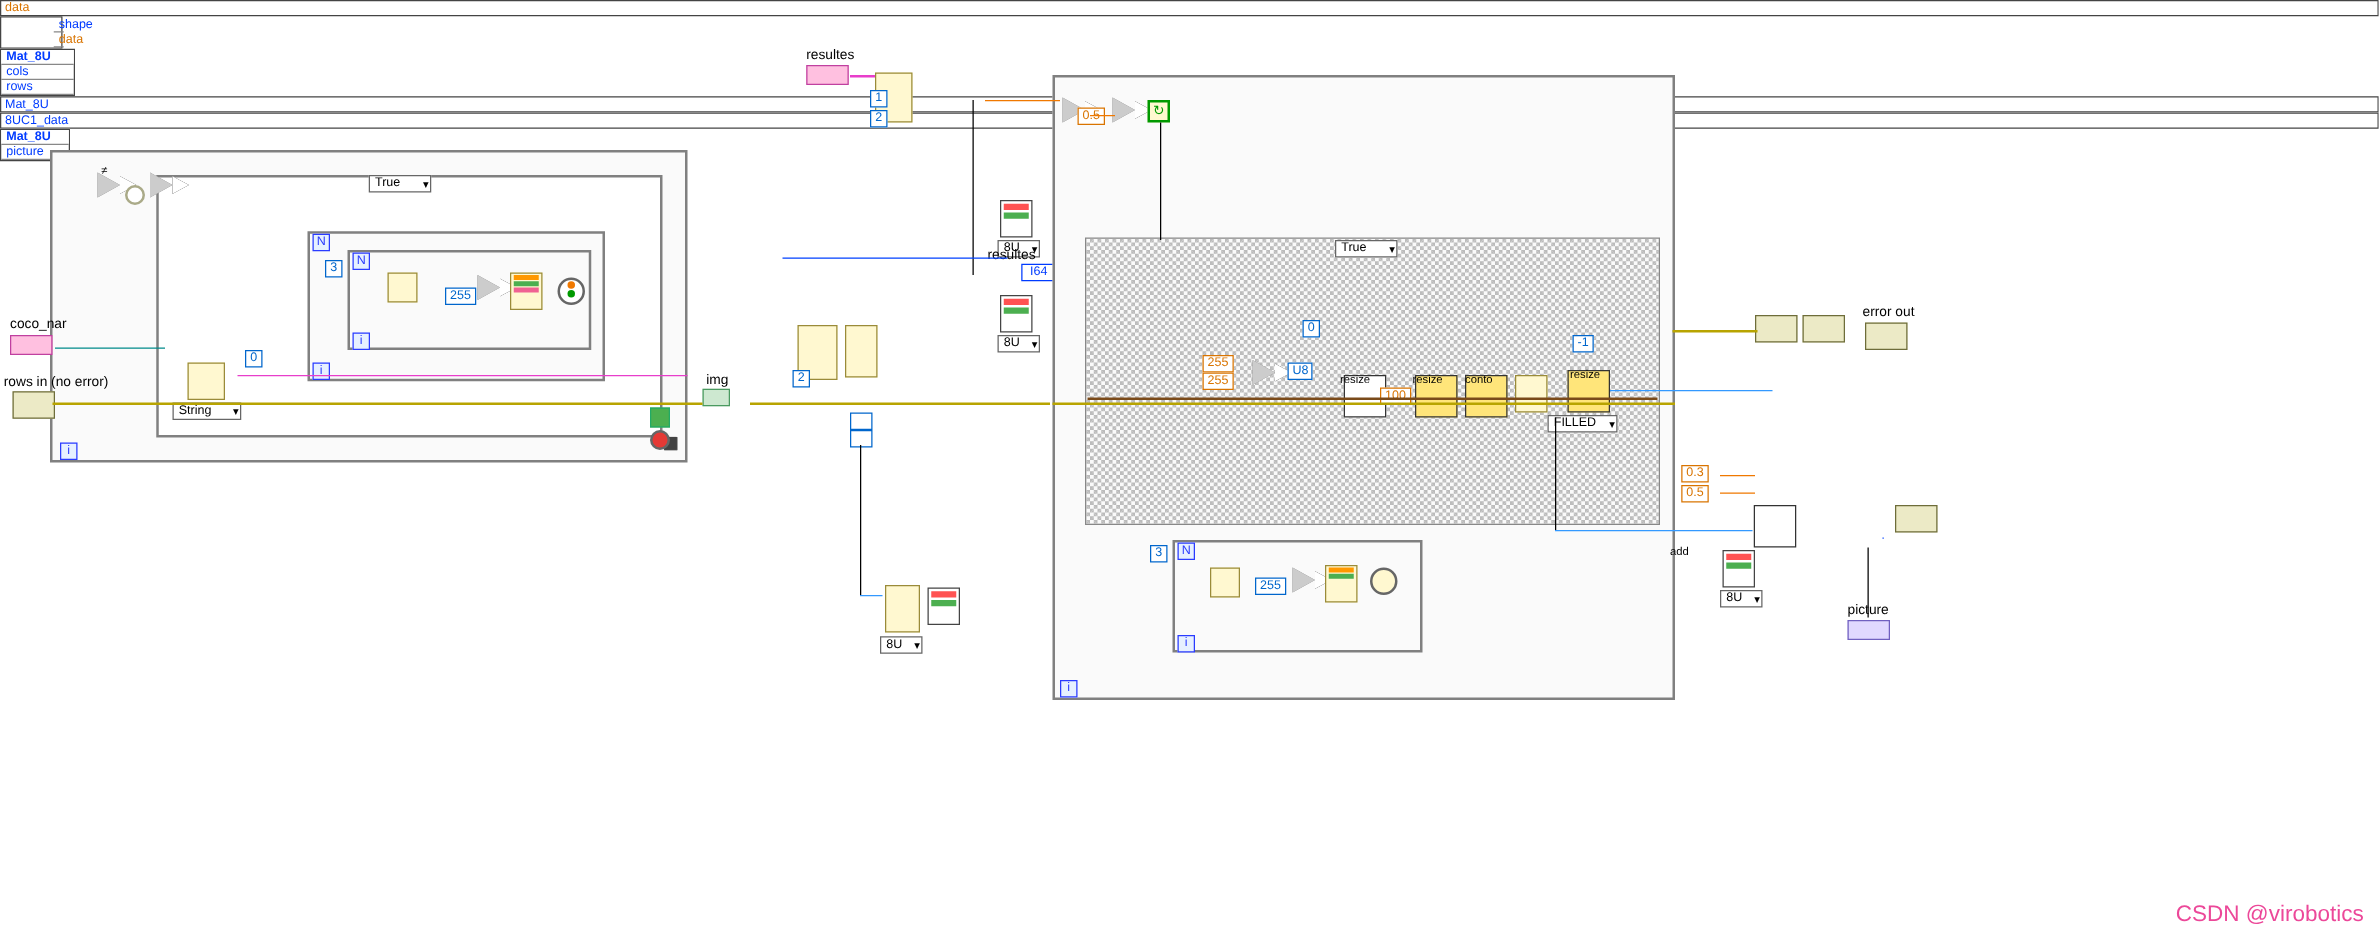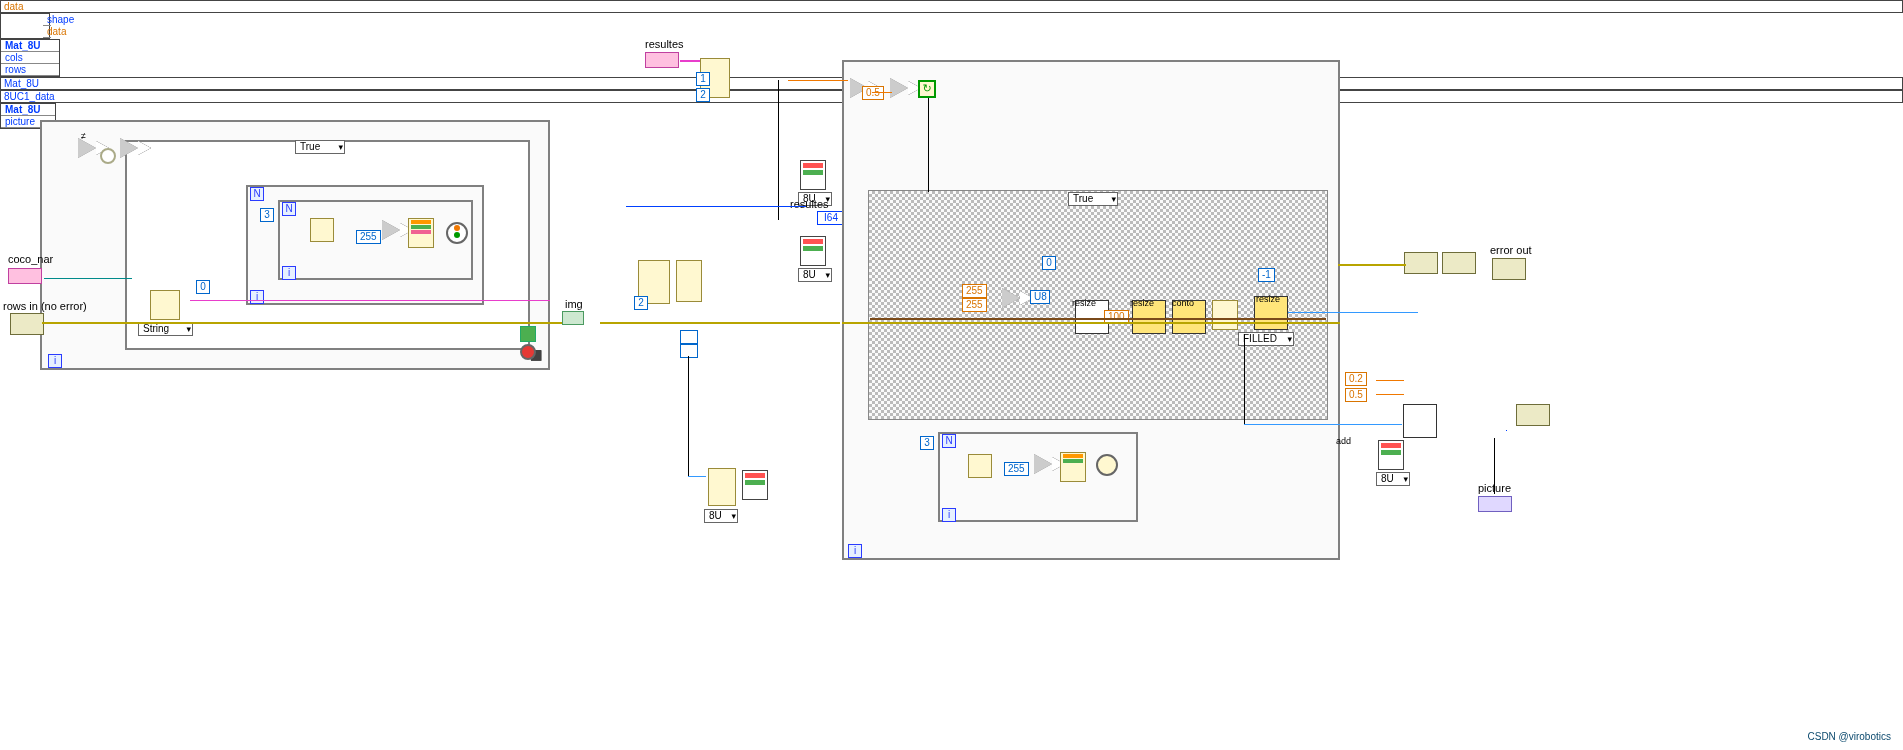--- a/index.html
+++ b/index.html
@@ -102,22 +102,22 @@
   .prop-row.hdr{ color:#003bff; font-weight:bold; background:#fff;}
   
   .err {
     width:34px;height:22px;
     background:#eceac6;
     border:1px solid #6e6d3a;
   }
   .watermark{
     position:absolute;
     bottom:8px;right:12px;
-    color:#0c4a6e;
-    font-size:10px;
+    color:#ec4899;
+    font-size:18px;
   }
   
   .wire{height:0;border-top:1px solid;}
   .wire.v{width:0;border-left:1px solid;border-top:none;}
   .w-blue{border-color:#0040ff;}
   .w-orange{border-color:#f07800;}
   .w-pink{border-color:#e83ecb;}
   .w-yellow{border-color:#b8a400;}
   .w-teal{border-color:#008a8a;}
   .w-blue2{border-color:#3399ff;}
@@ -317,21 +317,21 @@
 </div>
 <div class="node" style="left:1096px; top:454px;width:22px;height:22px;border-radius:50%;border:2px solid #666;"></div>
 
 <div class="node" style="left:708px; top:468px;width:28px;height:38px;"></div>
 <div class="node" style="left:742px; top:470px;width:26px;height:30px;background:#fff;border:1px solid #444;">
   <div style="height:5px;background:#ff5252;margin:2px;"></div>
   <div style="height:5px;background:#4caf50;margin:2px;"></div>
 </div>
 <div class="sel" style="left:704px; top:509px;width:34px;">8U</div>
 
-<div class="const orange" style="left:1345px; top:372px;">0.2</div>
+<div class="const orange" style="left:1345px; top:372px;">0.3</div>
 <div class="const orange" style="left:1345px; top:388px;">0.5</div>
 
 <div class="node vi" style="left:1403px; top:404px;width:34px;height:34px;"></div>
 <div class="label tiny" style="left:1336px; top:436px;">add</div>
 
 <div class="prop-node" style="left:1450px; top:408px; width:56px;">
   <div class="prop-row hdr">Mat_8U</div>
   <div class="prop-row">picture</div>
 </div>
 

